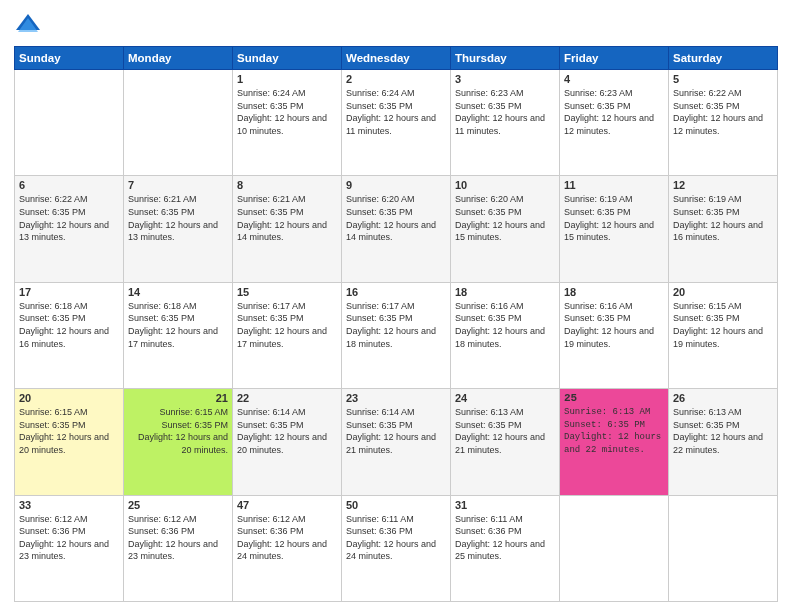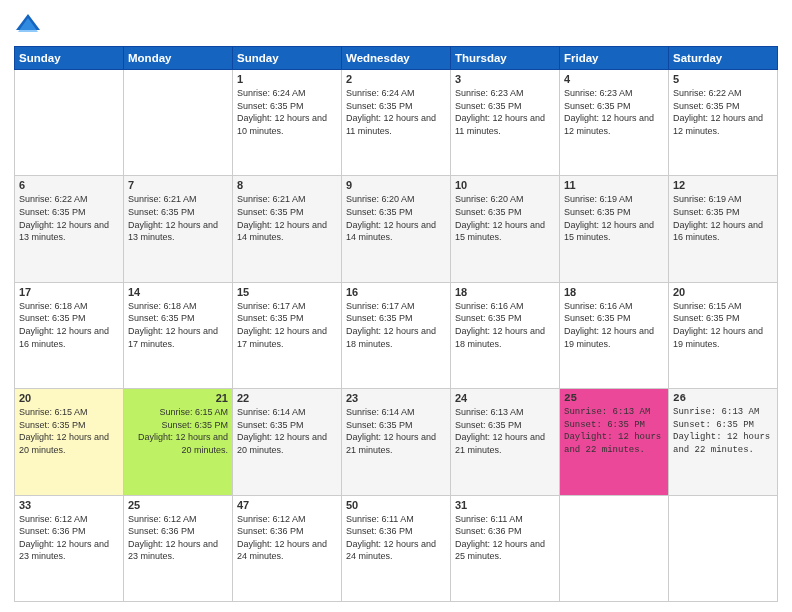--- a/index.html
+++ b/index.html
@@ -291,21 +291,21 @@
             <div class="cell-info" style="white-space: pre-line;">Sunrise: 6:13 AM
 Sunset: 6:35 PM
 Daylight: 12 hours and 21 minutes.</div>
           </td>
           <td style="background: #ec4899; font-family: Liberation Mono, monospace;">
             <div class="day-number">25</div>
             <div class="cell-info" style="white-space: pre-line;">Sunrise: 6:13 AM
 Sunset: 6:35 PM
 Daylight: 12 hours and 22 minutes.</div>
           </td>
-          <td style="background: rgb(245, 245, 245); font-family: Liberation Mono, monospace;">
+          <td style="background: rgb(245, 245, 245);">
             <div class="day-number">26</div>
             <div class="cell-info" style="white-space: pre-line;">Sunrise: 6:13 AM
 Sunset: 6:35 PM
 Daylight: 12 hours and 22 minutes.</div>
           </td>
         </tr>
         <tr>
           <td>
             <div class="day-number">33</div>
             <div class="cell-info" style="white-space: pre-line;">Sunrise: 6:12 AM

